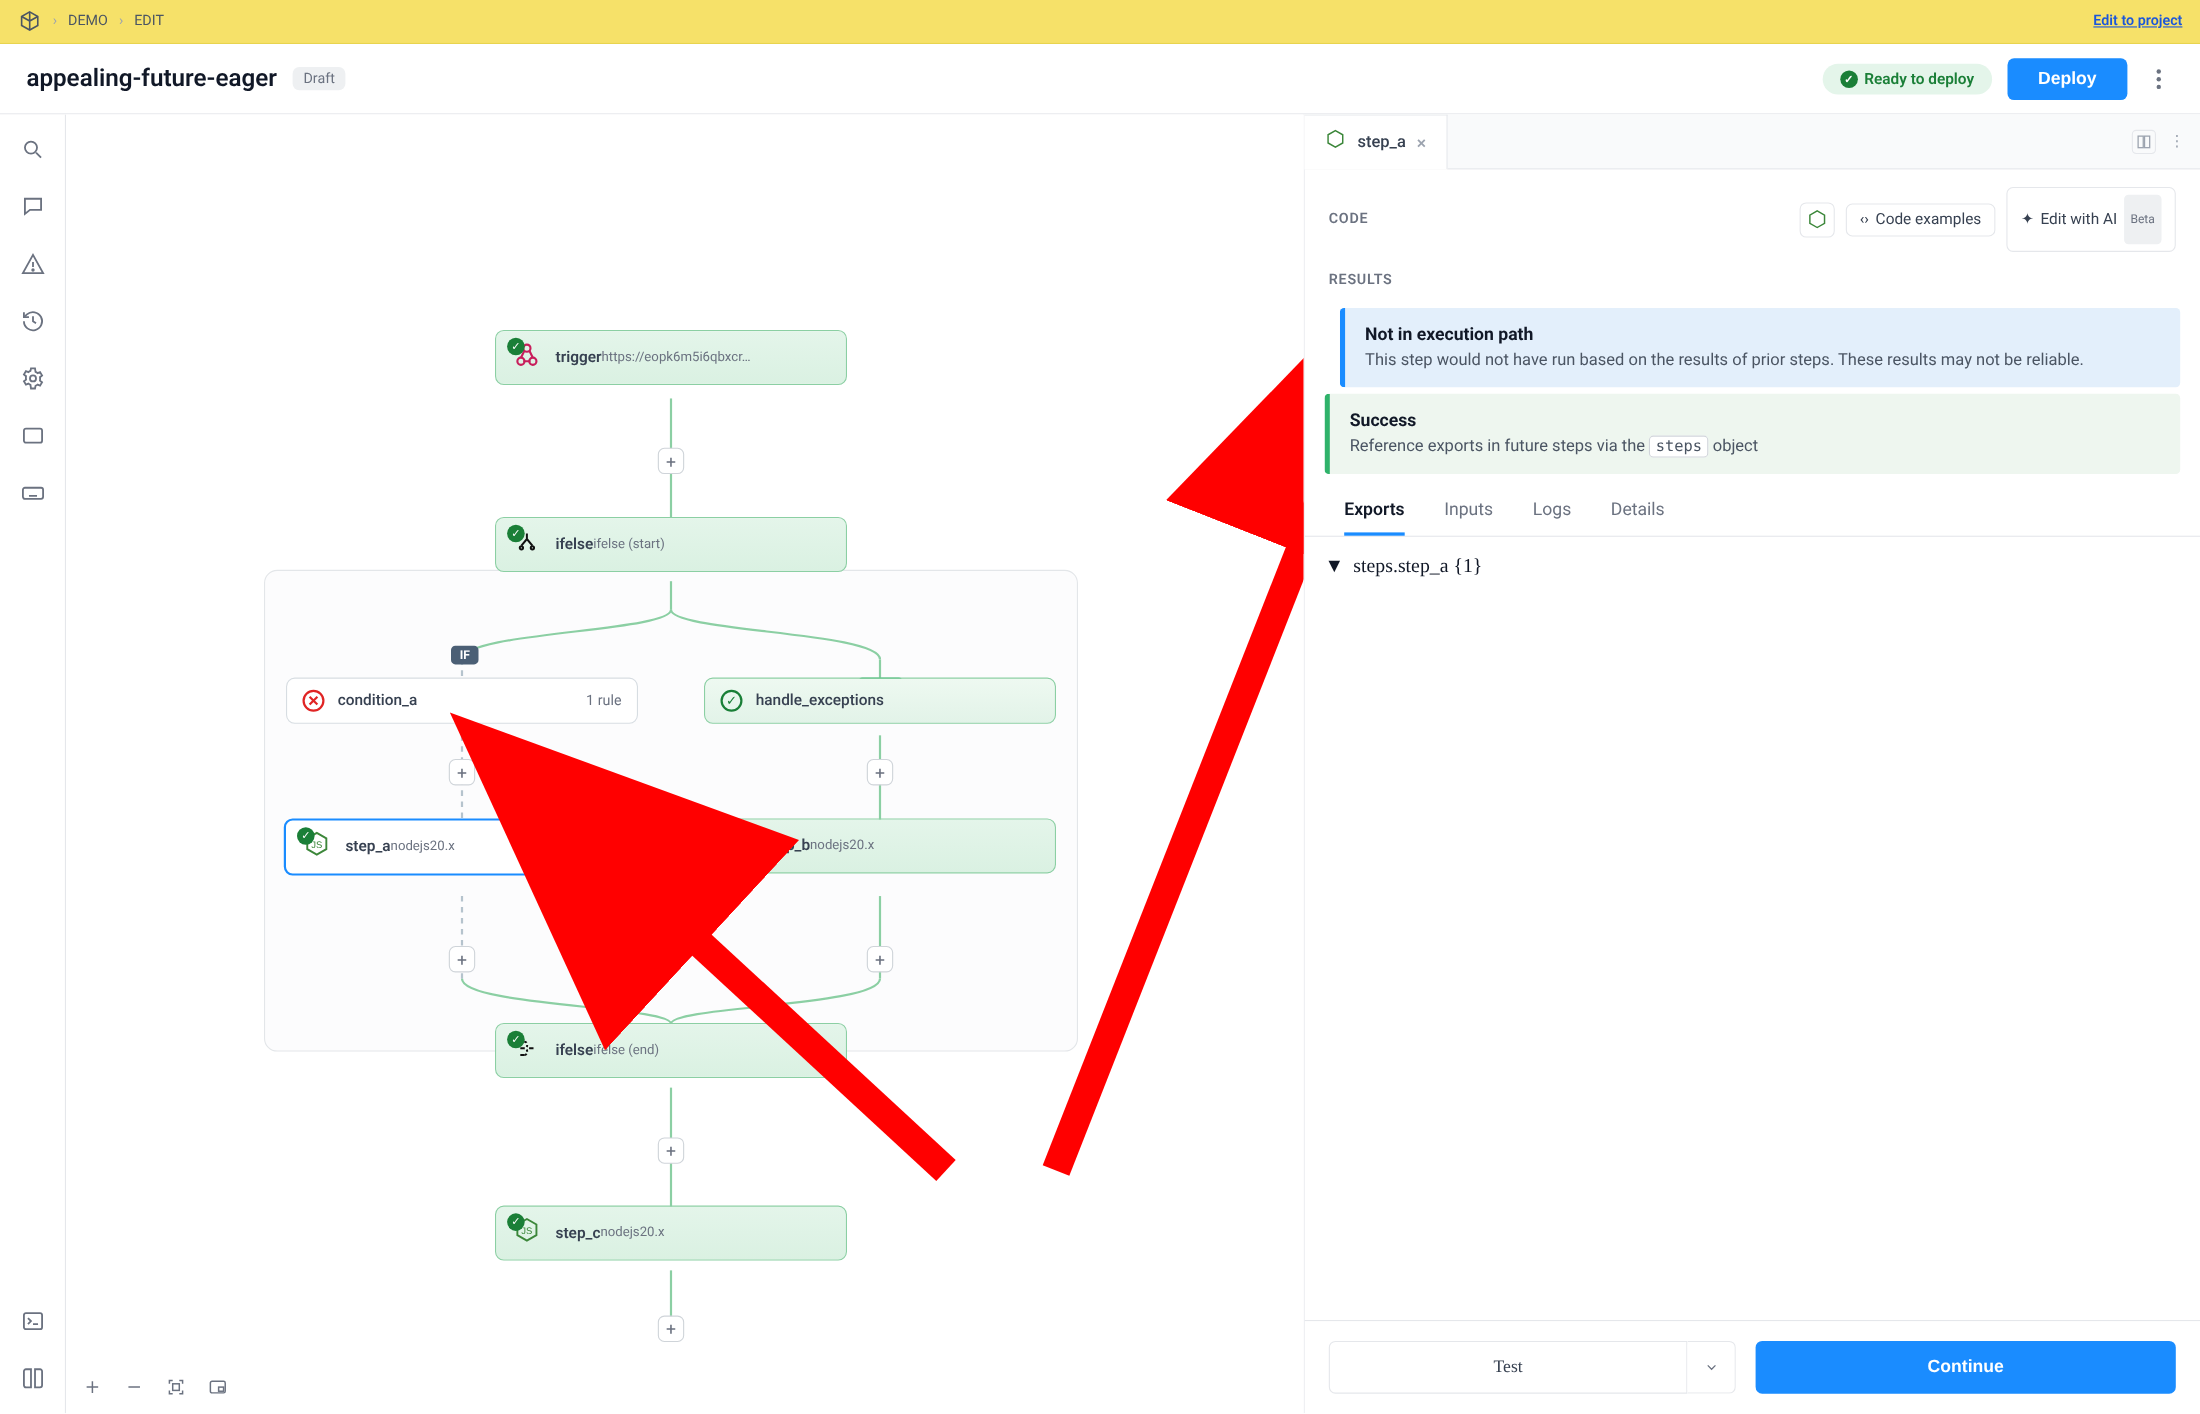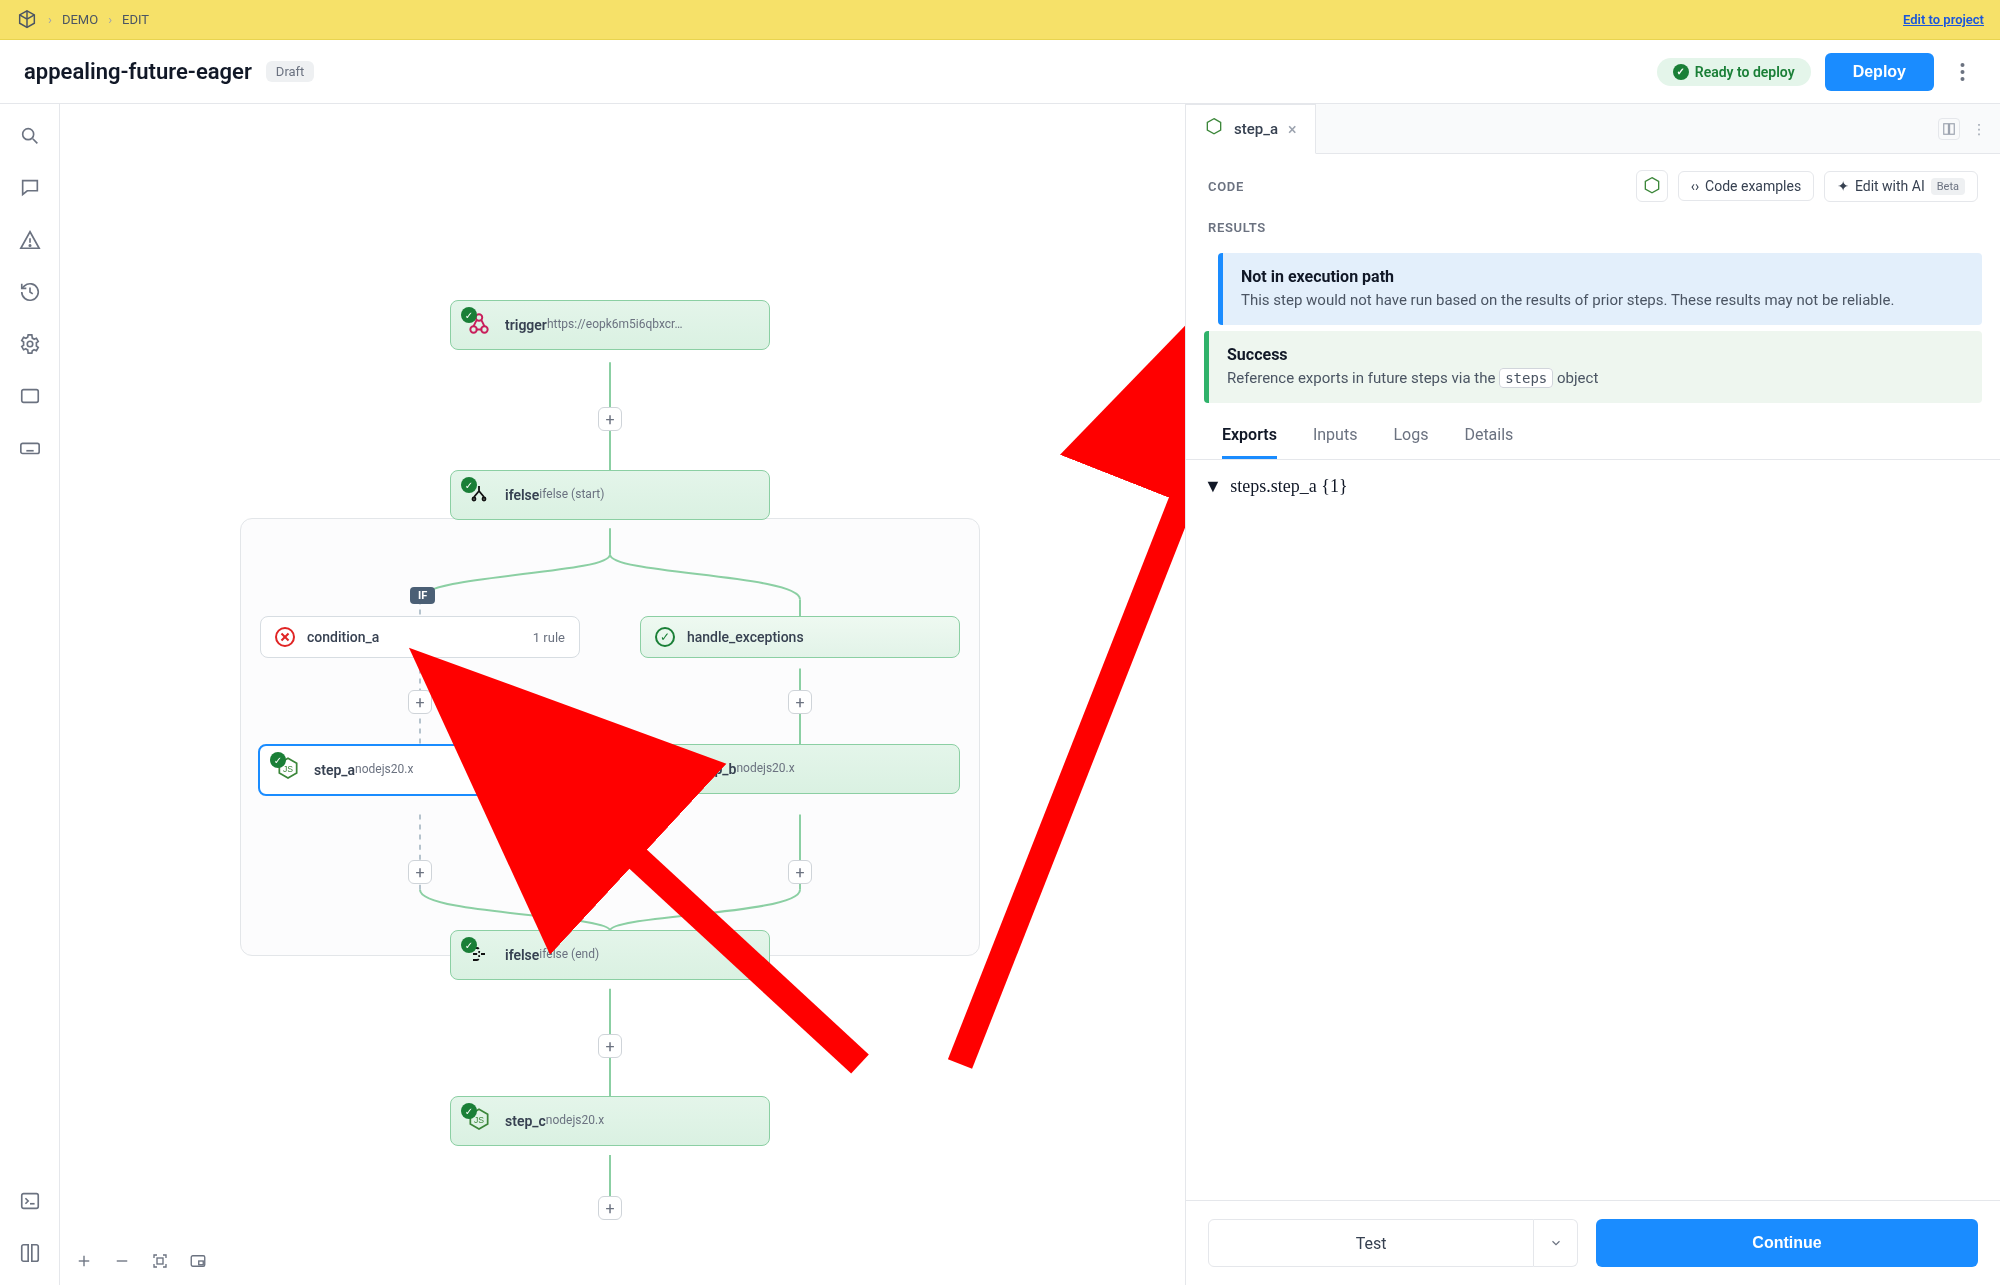--- a/index.html
+++ b/index.html
@@ -91,42 +91,42 @@
   .tab { display:flex; align-items:center; gap:10px; padding:0 18px; border-right:1px solid var(--gray-border); background:#ffffff; font-size:15px; color:#374151; font-weight:500; border-top:1px solid var(--gray-border); border-bottom:1px solid #fff; margin-bottom:-1px;}
   .tab .close { color:#9ca3af; cursor:pointer; font-size:16px;}
   .tabstrip .tab-tools { margin-left:auto; display:flex; align-items:center; gap:8px; padding-right:10px; color:#9ca3af;}
   .tab-tools .tool-btn { width:22px; height:22px; border:1px solid #e5e7eb; border-radius:4px; display:flex; align-items:center; justify-content:center; cursor:pointer; font-size:14px; }
 
   .panel-section-head { padding:16px 22px 12px; display:flex; align-items:center; justify-content:space-between;}
   .panel-section-head .label { font-size:13px; letter-spacing:0.05em; color:#6b7280; font-weight:600;}
   .panel-section-head .actions { display:flex; gap:10px; align-items:center;}
   .chip-btn { border:1px solid var(--gray-border); background:#fff; padding:6px 12px; border-radius:6px; font-size:14px; color:#374151; display:flex; align-items:center; gap:6px; cursor:pointer;}
   .chip-btn.green-icon { padding:5px; }
-  .beta-badge { background:#eef0f2; font-size:11px; padding:2px 6px; border-radius:4px; color:#6b7280;}
+  .beta-badge { background:#eef0f2; font-size:11px; padding:16px 6px; border-radius:4px; color:#6b7280;}
 
   .panel-body { flex:1; overflow:auto; padding:0 0 0 0; }
 
   .banner { margin: 6px 18px; border-radius:4px; padding:14px 18px; position:relative; }
   .banner.blue { background:var(--banner-blue); border-left:5px solid #1a8cff;margin-left:32px;}
   .banner.green { background:var(--banner-green); border-left:5px solid #2fb26a;}
   .banner .b-title { font-weight:700; font-size:16px; color:#111827; margin-bottom:4px;}
   .banner .b-body { font-size:15px; color:#4b5563; line-height:1.4;}
   code.inline { border:1px solid #d1d5db; padding:1px 5px; border-radius:4px; font-family: ui-monospace, Menlo, monospace; font-size:14px; background:#fff;}
 
   .subtabs { display:flex; gap:36px; padding:12px 36px 0; border-bottom:1px solid var(--gray-border); font-size:16px; color:#6b7280; margin-top:10px;}
   .subtab { padding-bottom:12px; cursor:pointer;}
   .subtab.active { color:#111827; font-weight:600; border-bottom:3px solid var(--blue-primary);}
   .exports-area { padding:16px 18px; font-family: Liberation Serif, serif; font-size:18px; color:#111827;}
   .tree-caret { display:inline-block; transform:rotate(0deg); margin-right:4px;}
   .kv-key { color:#111827; }
   .kv-val-str { color:#c81e1e; }
 
   .panel-footer { border-top:1px solid var(--gray-border); padding:18px 22px; display:flex; gap:18px;}
   .test-btn { flex:1; display:flex; }
-  .test-main { flex:1; border:1px solid var(--gray-border); background:#fff; border-radius:6px 0 0 6px; display:flex; align-items:center; justify-content:center; font-size:16px; color:#374151; cursor:pointer; height:48px;}
+  .test-main { flex:1; border:1px solid var(--gray-border); background:#fff; border-radius:6px 0 0 6px; display:flex; align-items:center; justify-content:center; font-size:16px; color:#374151; cursor:pointer; height:48px;font-family:Liberation Serif, serif;}
   .test-caret { width:44px; border:1px solid var(--gray-border); border-left:none; background:#fff; border-radius:0 6px 6px 0; display:flex; align-items:center; justify-content:center; color:#6b7280; cursor:pointer;}
   .continue-btn { flex:1; background:var(--blue-primary); color:#fff; border:none; border-radius:6px; font-size:16px; font-weight:600; cursor:pointer;}
 
   .nodejs-icon svg { width:26px; height:26px; }
 </style>
 </head>
 <body>
 
 <div class="topbar">
   <div class="topbar-left">

